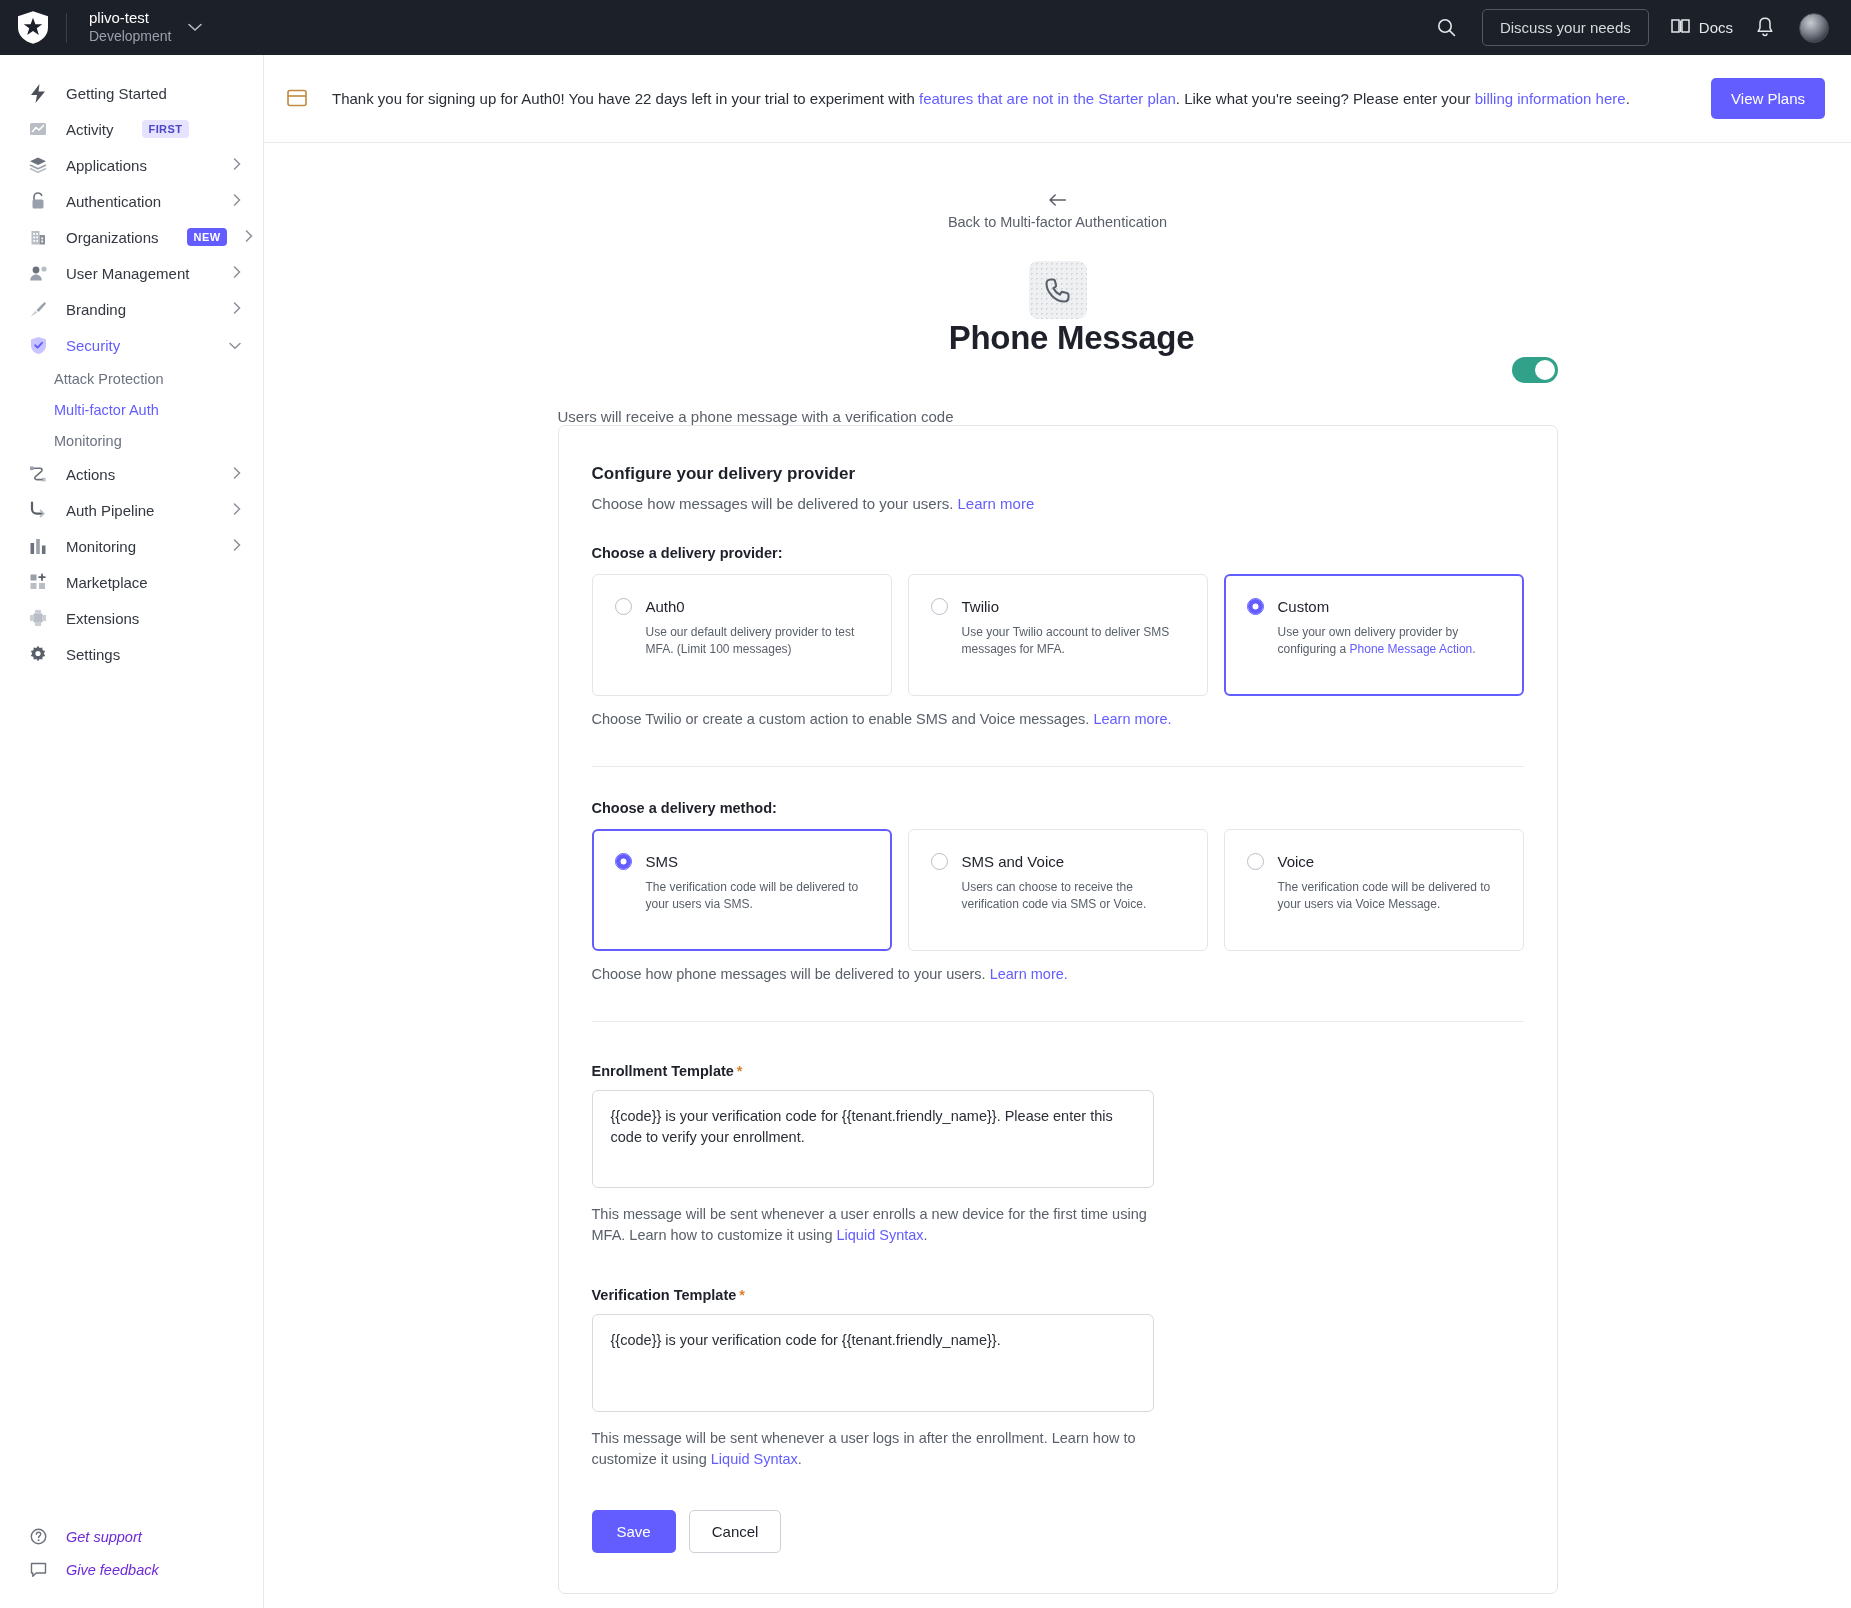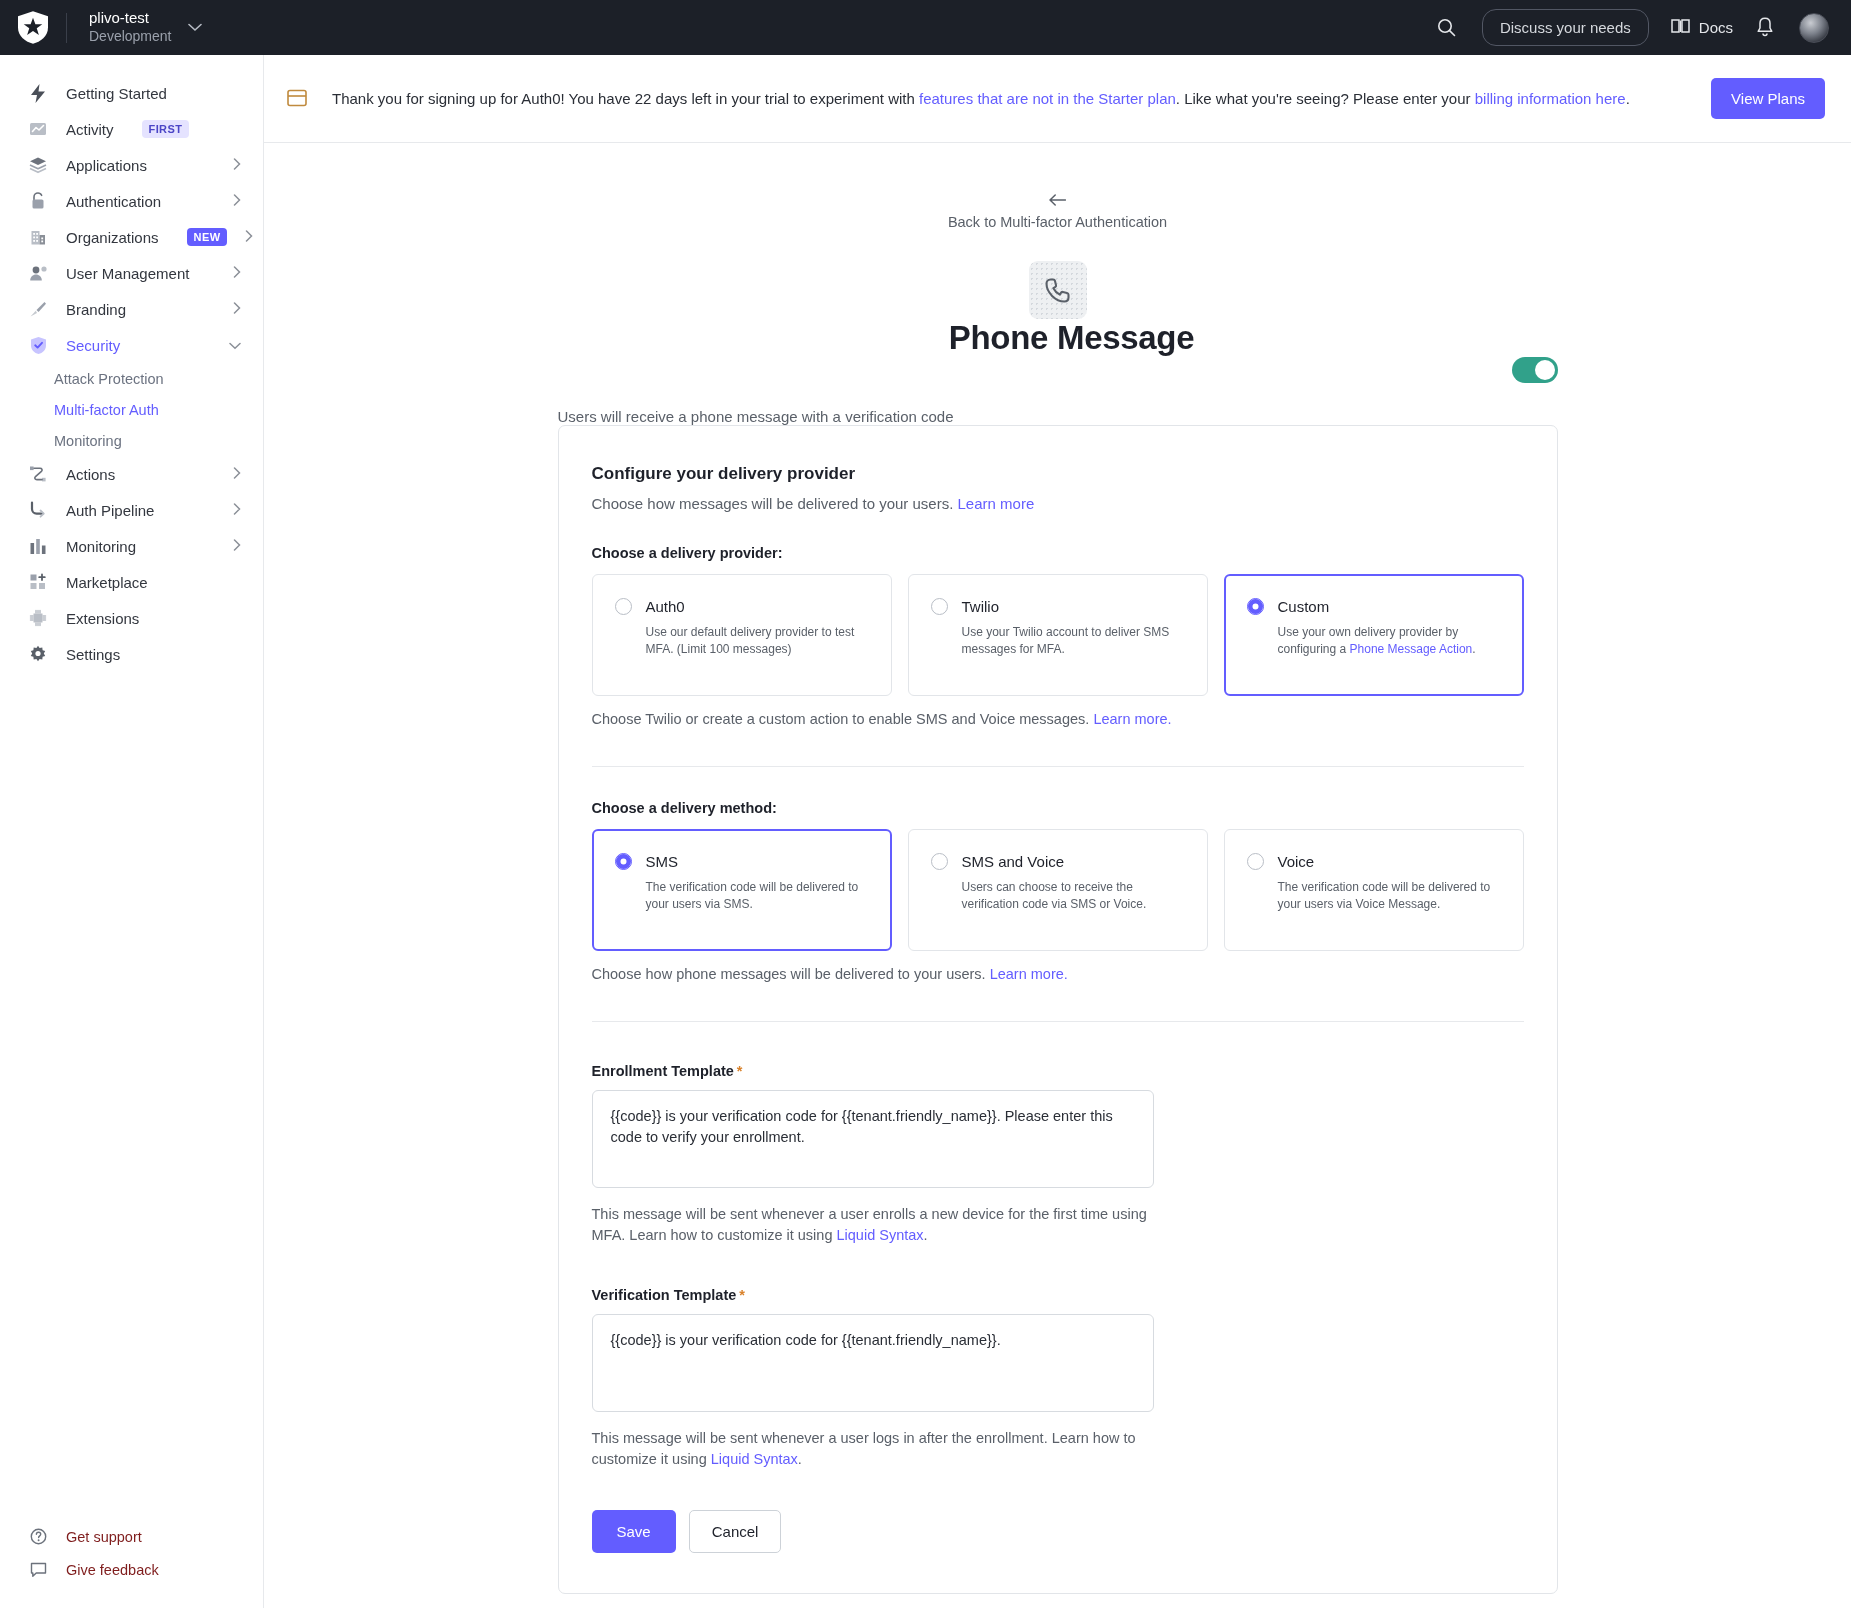--- a/index.html
+++ b/index.html
@@ -23,21 +23,21 @@
   .logo-shield { width: 30px; height: 33px; display:block; }
   .tb-divider { width:1px; height:30px; background:#3a3f4a; }
   .tenant { margin-left: 22px; line-height: 1.25; }
   .tenant-name { font-size: 15px; color:#fff; font-weight:400; }
   .tenant-env { font-size: 14px; color:#9aa0ab; }
   .tenant-caret { margin-left: 16px; color:#b6bbc4; font-size: 15px; align-self:center; }
   .tenant-row { display:flex; align-items:center; }
   .tb-right { margin-left:auto; display:flex; align-items:center; gap:22px; padding-right:22px; }
   .tb-search { width:26px; height:26px; display:flex; align-items:center; justify-content:center; }
   .discuss-btn {
-    border:1px solid #525764; border-radius:14px; color:#d5d8dd;
+    border:1px solid #525764; border-radius:5px; color:#d5d8dd;
     font-size:15px; padding:9px 17px; background:transparent; cursor:pointer;
   }
   .docs-link { display:flex; align-items:center; gap:9px; color:#e4e6ea; font-size:15px; }
   .bell { width:22px; height:24px; }
   .avatar {
     width:30px; height:30px; border-radius:50%;
     background: radial-gradient(circle at 38% 32%, #c9ccd2 0%, #7e838d 42%, #3c4049 75%, #2a2d34 100%);
     border:1px solid #4a4e58;
   }
 
@@ -61,21 +61,21 @@
     padding:3px 7px; border-radius:4px; margin-left:10px;
   }
   .badge-first { background:#e5e3ff; color:#4b45c6; }
   .badge-new { background:#635dff; color:#fff; }
   .subnav-item {
     display:flex; align-items:center; height:31px;
     padding-left:54px; font-size:14.5px; color:#6b7280; cursor:pointer;
   }
   .subnav-item.active { color:#635dff; }
   .sb-footer { position:absolute; bottom:22px; left:0; width:100%; }
-  .sb-footer .nav-item { color:#7f1d1d; font-size:14.5px; height:33px; }
+  .sb-footer .nav-item { color:#6d28d9; font-size:14.5px; height:33px;font-style:italic; }
 
   
   .main { position:absolute; top:55px; left:264px; width:1587px; height:1553px; background:#fff; }
 
   .banner {
     display:flex; align-items:center; height:88px;
     border-bottom:1px solid #e7e9ec; padding:0 26px 0 22px;
   }
   .banner-icon { width:22px; height:22px; flex:0 0 22px; margin-right:24px; }
   .banner-text { font-size:15px; color:#2a2e36; line-height:1.45; }

